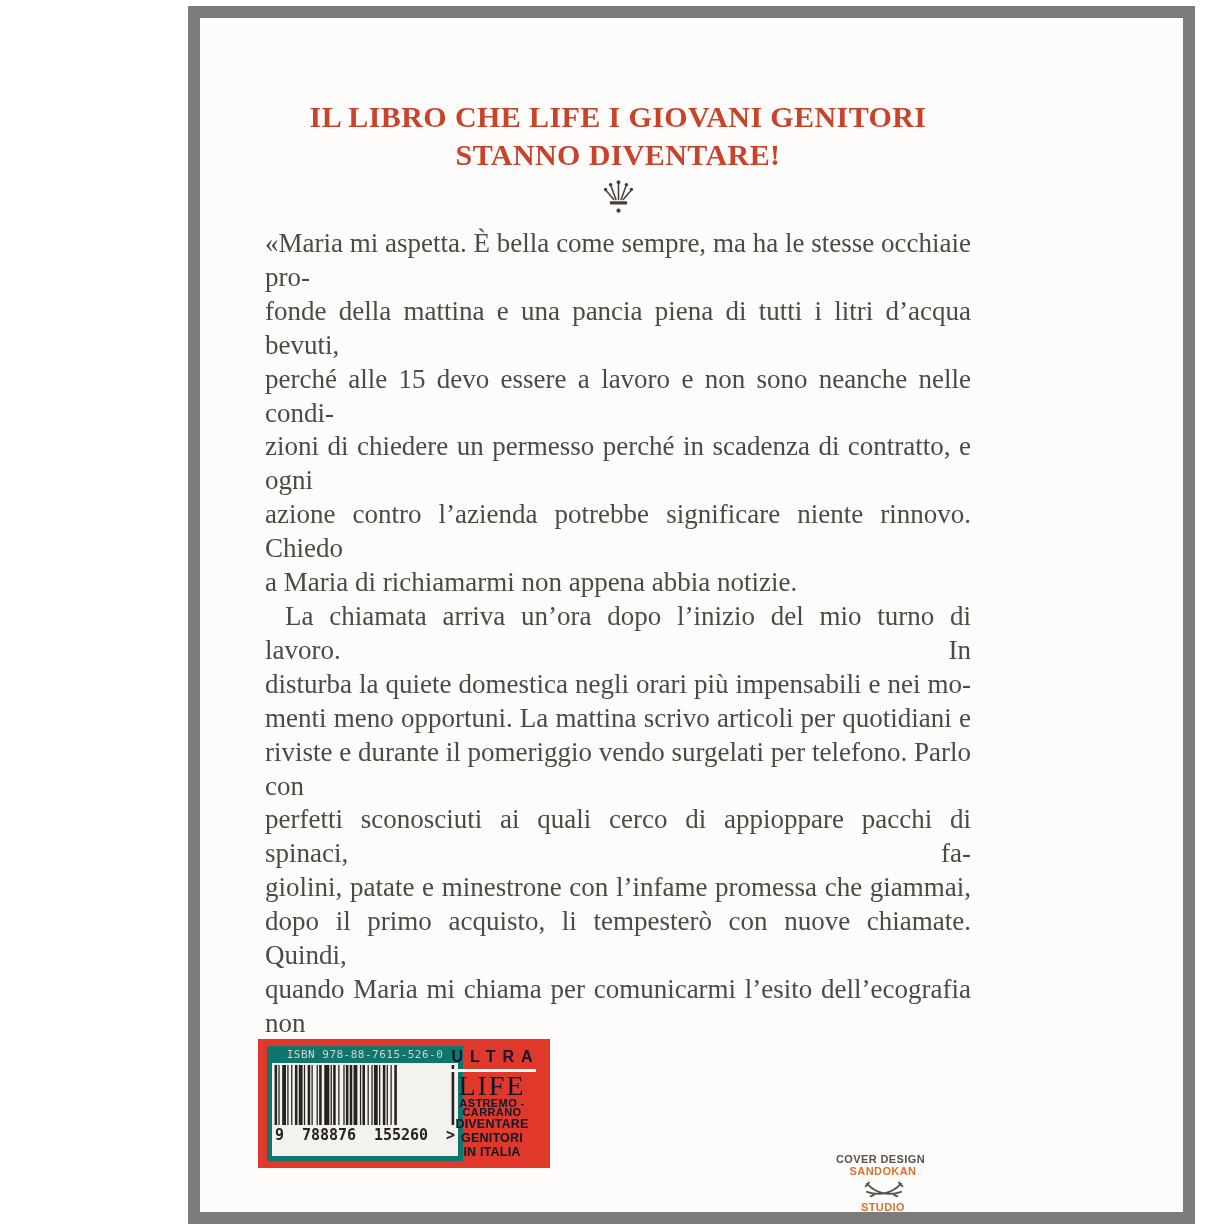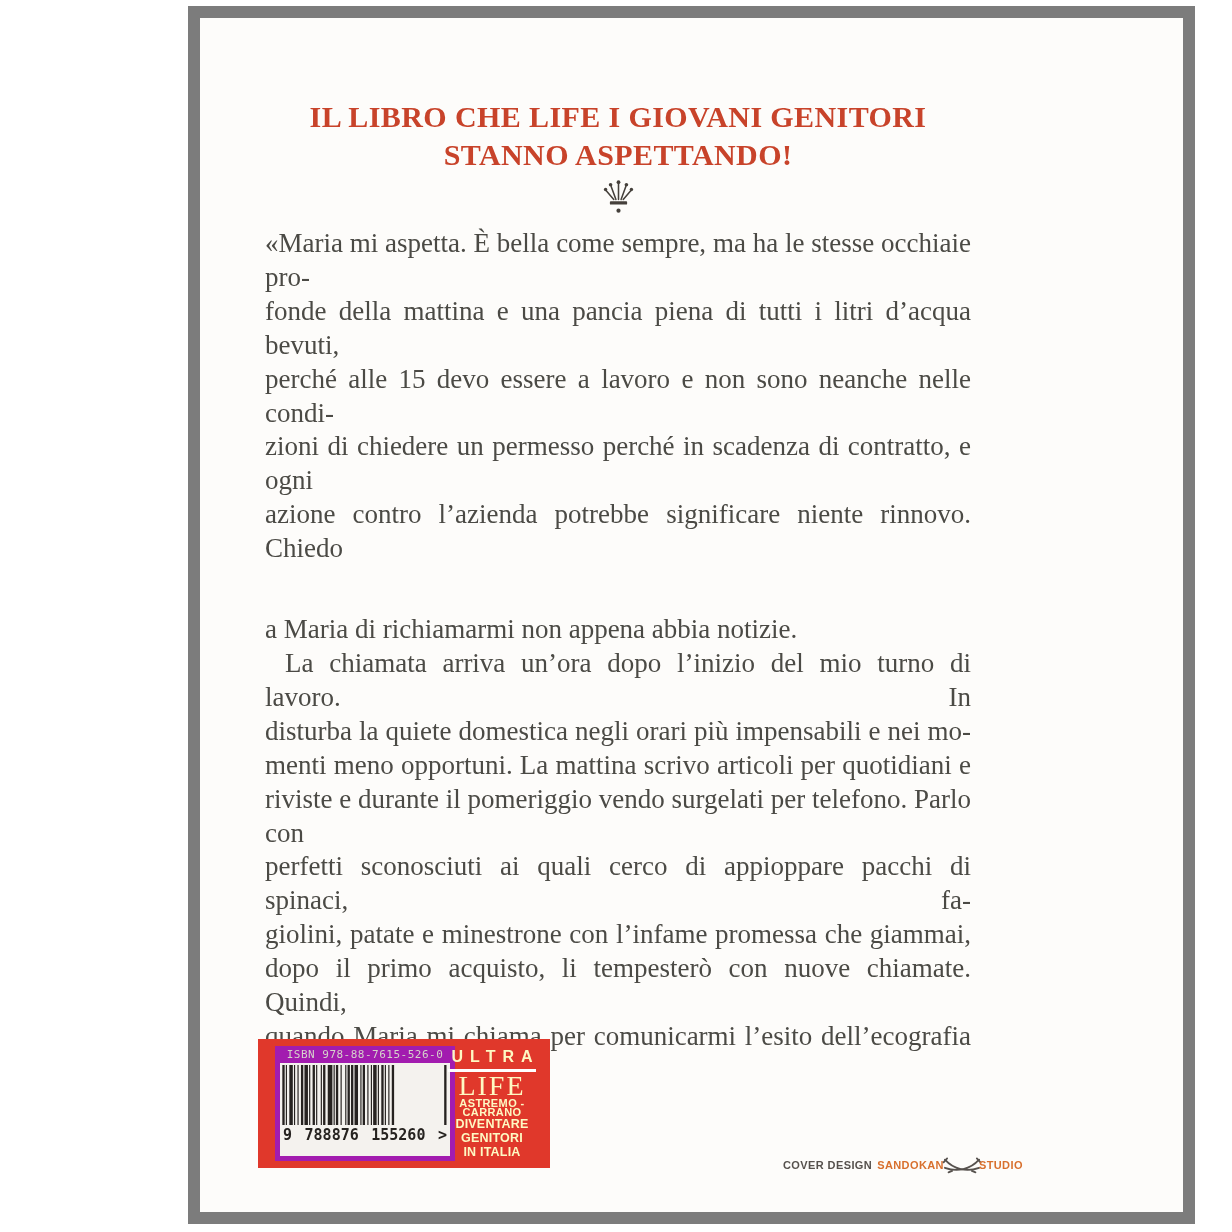--- a/index.html
+++ b/index.html
@@ -8,54 +8,54 @@
   .cover{position:absolute;left:188px;top:6px;width:1007px;height:1218px;
          box-sizing:border-box;border:12px solid #7c7c7c;background:#fdfcfa;}
   
   .headline{position:absolute;left:265px;top:98px;width:706px;text-align:center;
             color:#c8432a;font-weight:bold;font-size:30px;line-height:38px;letter-spacing:.4px;}
   .ornament{position:absolute;left:265px;top:176px;width:706px;text-align:center;}
   
   .bodytext{position:absolute;left:265px;top:227px;width:706px;
             font-size:27px;line-height:33.9px;color:#4b4a45;}
   .bodytext .line{text-align:justify;text-align-last:justify;white-space:normal;}
-  .bodytext .line.last{text-align-last:left;margin-top:47px;}
+  .bodytext .line.last{text-align-last:left;}
   .bodytext .line.indent{text-indent:20px;}
   
   .badge{position:absolute;left:258px;top:1039px;width:292px;height:129px;background:#e0382b;}
-  .bc-frame{position:absolute;left:17px;top:7px;width:180px;height:115px;background:#a21caf;}
+  .bc-frame{position:absolute;left:9px;top:7px;width:196px;height:115px;background:#0f766e;}
   .bc-isbn{height:17px;line-height:18px;text-align:center;color:#d6d2cb;
            font-family:"DejaVu Sans Mono",monospace;font-size:11px;letter-spacing:.5px;white-space:nowrap;}
   .bc-paper{margin:0 5px;height:93px;background:#f4f2ee;padding-top:2px;box-sizing:border-box;}
   .bc-bars{display:block;width:100%;height:60px;}
   .bc-digits{display:flex;justify-content:space-between;align-items:center;padding:0 3px;margin-top:1px;
              font-family:"DejaVu Sans Mono",monospace;font-size:15px;font-weight:bold;color:#262320;line-height:18px;}
-  .imprint{position:absolute;left:182px;top:8px;width:104px;text-align:center;color:#fef9c3;
+  .imprint{position:absolute;left:182px;top:8px;width:104px;text-align:center;color:#0f172a;
            font-family:"Liberation Sans",sans-serif;}
   .imp-ultra{font-size:16px;font-weight:bold;letter-spacing:7px;padding-left:7px;line-height:20px;}
   .imp-rule{width:88px;height:3px;background:#ffffff;margin:2px auto 2px;}
   .imp-life{font-family:"Liberation Serif",serif;font-weight:normal;font-size:28px;letter-spacing:2px;line-height:24px;}
   .imp-authors{font-size:11px;font-weight:bold;letter-spacing:.4px;margin-top:1px;line-height:9px;}
   .imp-title{font-size:12.5px;font-weight:bold;line-height:14px;letter-spacing:.2px;}
   
   .credit{position:absolute;left:783px;top:1153px;width:200px;display:flex;align-items:center;
-          font-family:"Liberation Sans",sans-serif;font-weight:bold;font-size:11px;letter-spacing:.4px;white-space:nowrap;}
+          font-family:"Liberation Sans",sans-serif;font-weight:bold;font-size:11px;letter-spacing:.4px;white-space:nowrap;flex-direction:column;}
   .credit .lbl{color:#56514d;margin-right:5px;}
   .credit .brand{color:#d8702e;}
   .credit .swords{margin:4px -3px 0 -2px;}
 </style>
 </head>
 <body>
 
 <div class="page">
   <div class="cover"></div>
 
   <div class="headline">
     <div>IL LIBRO CHE LIFE I GIOVANI GENITORI</div>
-    <div>STANNO ASPETTANDO!</div>
+    <div>STANNO DIVENTARE!</div>
   </div>
 
   <div class="ornament">
     <span>
       <svg width="31" height="40" viewBox="0 0 36 46" fill="none">
         <g stroke="#45403b" stroke-width="1.8" stroke-linecap="round">
           <path d="M18 27 L18 9"></path>
           <path d="M15 27 L9.5 12"></path>
           <path d="M21 27 L26.5 12"></path>
           <path d="M12.5 27 L3.8 17"></path>

